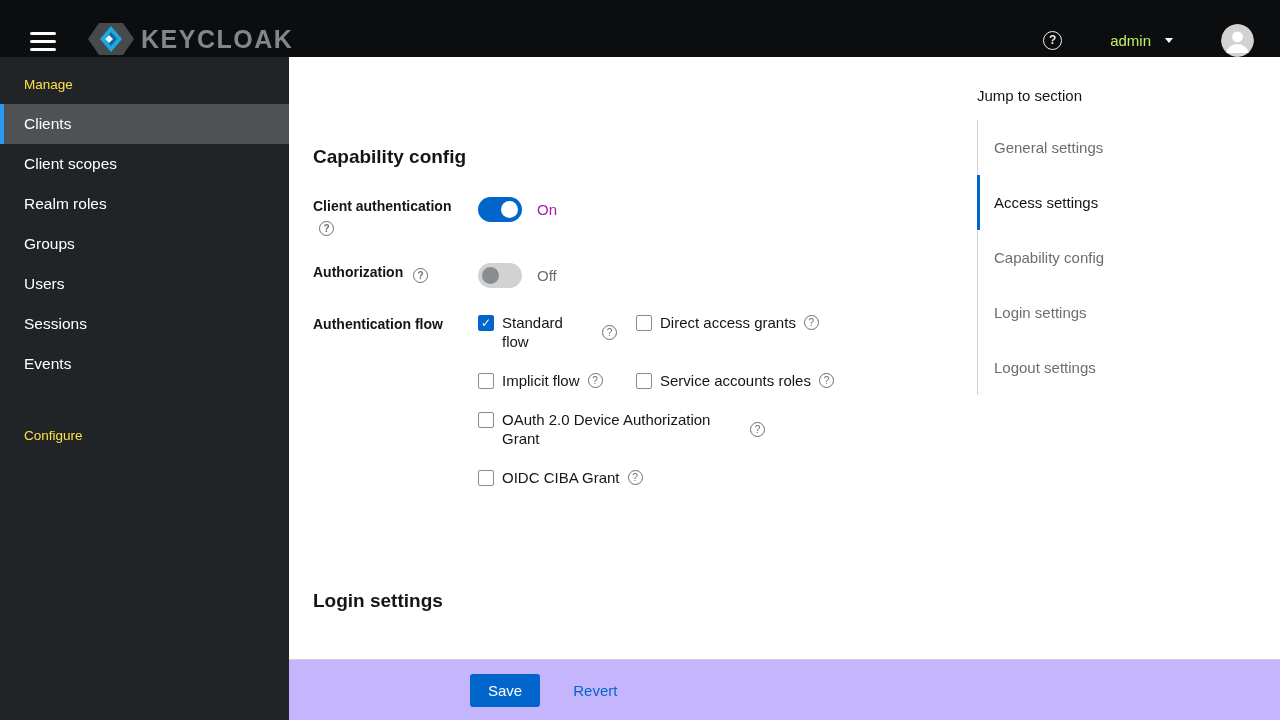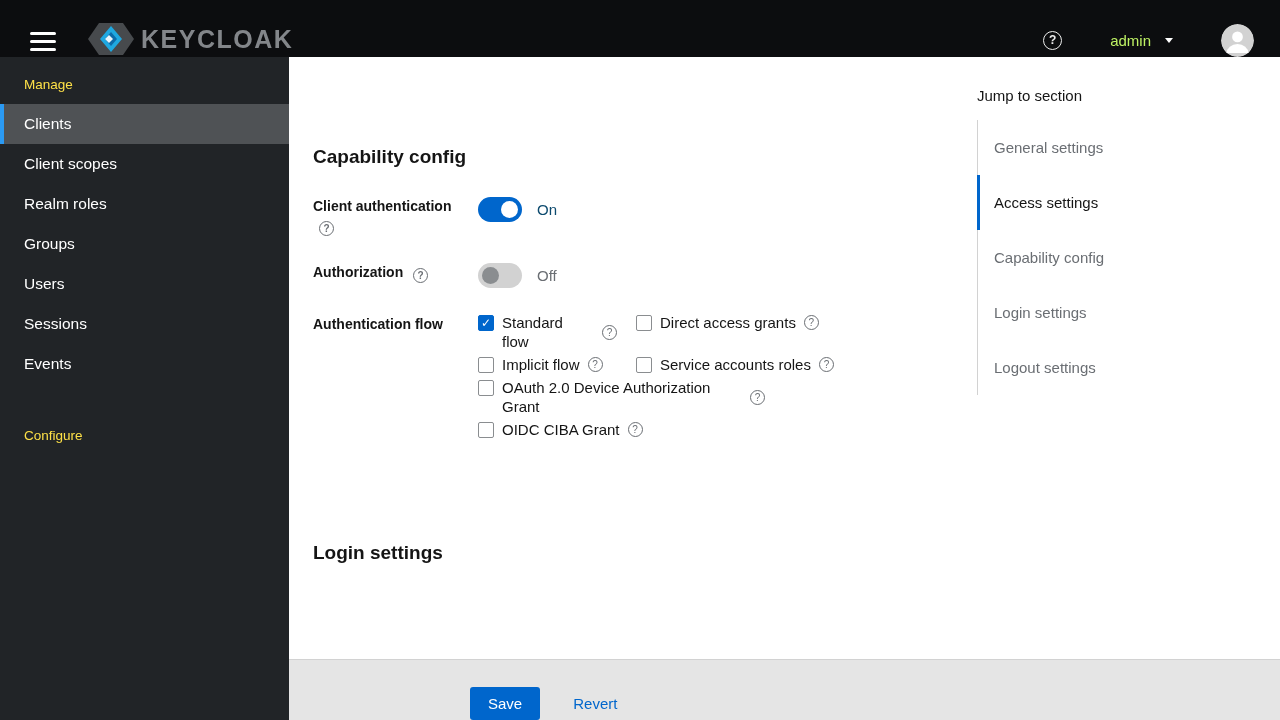--- a/index.html
+++ b/index.html
@@ -45,45 +45,45 @@
   .form-label-col { font-size:14px; font-weight:700; line-height:19px; color:#151515; padding-right:24px; }
   .form-label-col .q { margin-left:6px; vertical-align:-2px; }
   .q { width:15px; height:15px; border:1px solid #6a6e73; border-radius:50%; color:#6a6e73;
        font-size:10px; line-height:13px; text-align:center; display:inline-block; flex:none; cursor:pointer; }
   .form-control-col { display:flex; align-items:center; gap:15px; }
 
   .switch { width:44px; height:25px; border-radius:13px; background:#d2d2d2; position:relative; border:none; cursor:pointer; flex:none; }
   .switch .knob { position:absolute; top:4px; left:4px; width:17px; height:17px; border-radius:50%; background:#8a8d90; }
   .switch.on { background:#0066cc; }
   .switch.on .knob { left:auto; right:4px; background:#fff; }
-  .switch-label { font-size:15px; color:#0c4a6e; }
+  .switch-label { font-size:15px; color:#a21caf; }
   .switch-label.muted { color:#6a6e73; }
 
-  .cb-grid { display:grid; grid-template-columns:158px 1fr; row-gap:4px; align-items:start; margin-top:-2px; }
+  .cb-grid { display:grid; grid-template-columns:158px 1fr; row-gap:20px; align-items:start; margin-top:-2px; }
   .cb-item { display:flex; align-items:flex-start; gap:8px; font-size:15px; line-height:19px; cursor:pointer; }
   .cb-item .q { align-self:center; margin-left:8px; }
   .cb-item.span2 { grid-column:1 / -1; }
   .cb { width:16px; height:16px; border:1px solid #8a8d90; border-radius:2px; background:#fff; flex:none; margin-top:2px; }
   .cb.checked { background:#0066cc; border-color:#0066cc; display:flex; align-items:center; justify-content:center; }
   .cb.checked::after { content:"\2713"; color:#fff; font-size:12px; font-weight:700; line-height:1; }
   .lbl-narrow { width:84px; }
   .lbl-wide { width:232px; }
 
   .login-title { margin-top:102px; margin-bottom:0; }
 
   
   .jump-panel { position:absolute; top:30px; left:688px; width:356px; }
   .jump-title { font-size:15px; color:#151515; margin-bottom:16px; }
   .jump-list { list-style:none; }
   .jump-item { font-size:15px; line-height:19px; color:#6a6e73; padding:18px 16px; border-left:1px solid #d2d2d2; cursor:pointer; }
   .jump-item.active { border-left:3px solid #0066cc; padding-left:14px; color:#151515; }
 
   
-  .action-bar { position:absolute; left:0; right:0; bottom:0; height:61px; background:#e5e5e5; border-top:1px solid #d2d2d2;
-                display:flex; align-items:flex-end; padding-left:181px; gap:33px; z-index:5; }
+  .action-bar { position:absolute; left:0; right:0; bottom:0; height:61px; background:#c4b5fd; border-top:1px solid #d2d2d2;
+                display:flex; align-items:center; padding-left:181px; gap:33px; z-index:5; }
   .btn-primary { background:#0066cc; color:#fff; border:none; border-radius:3px; font-size:15px; padding:8px 18px;
                  cursor:pointer; font-family:inherit; }
   .btn-link { background:none; border:none; color:#0066cc; font-size:15px; cursor:pointer; font-family:inherit; padding:8px 0; }
 </style>
 </head>
 <body>
 
 <div class="app">
 
   <header class="masthead">

